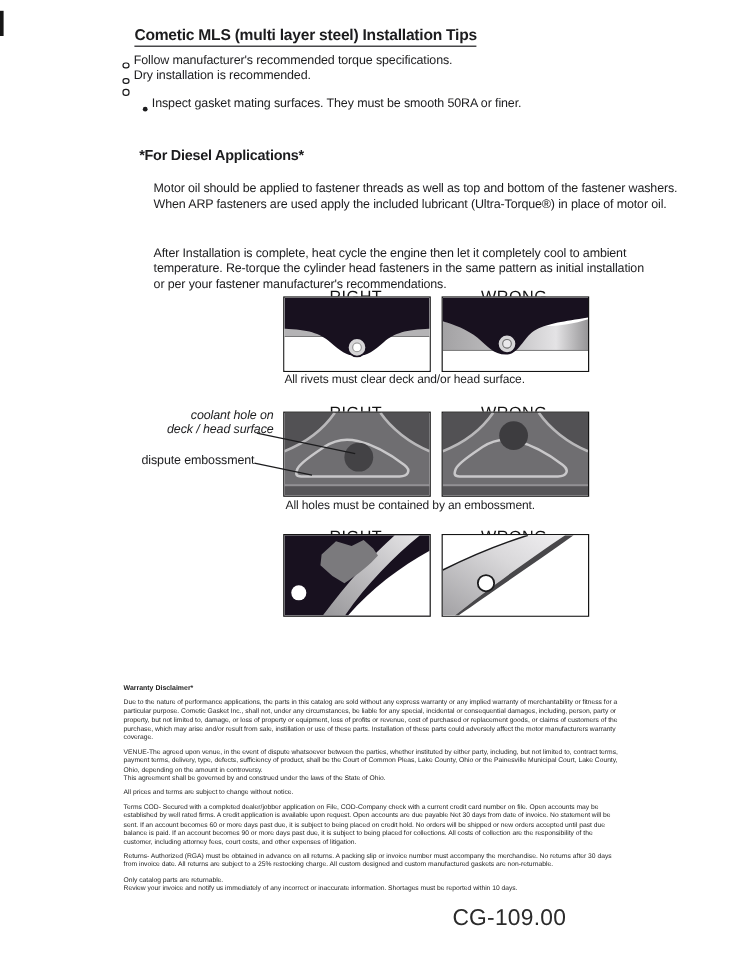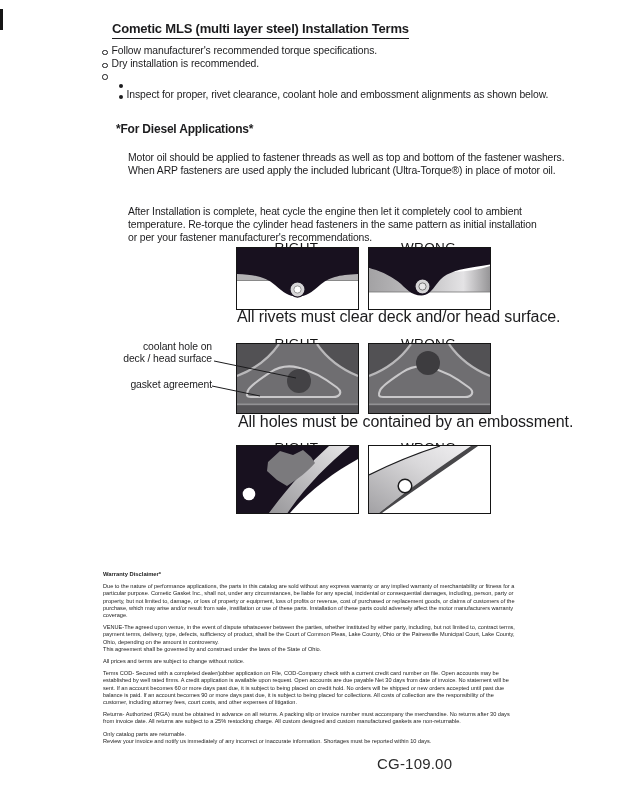--- a/index.html
+++ b/index.html
@@ -4,76 +4,73 @@
 <style>
   html,body{margin:0;padding:0;background:#ffffff;}
   .page{position:relative;width:618px;height:800px;background:#ffffff;overflow:hidden;
         font-family:"Liberation Sans","DejaVu Sans",sans-serif;color:#1c1c1e;}
   .edge-mark{position:absolute;left:0;top:9px;width:2.5px;height:21px;background:#161616;}
 
   .title{position:absolute;left:112px;top:21px;margin:0;font-size:13px;font-weight:bold;
          letter-spacing:-0.2px;display:inline-block;border-bottom:1.4px solid #1c1c1e;padding-bottom:1.5px;}
 
   .bullets{position:absolute;left:102px;top:44px;width:505px;font-size:10.4px;line-height:13px;letter-spacing:-0.1px;}
-  .b-row{display:flex;align-items:center;}
+  .b-row{display:flex;align-items:flex-end;}
   .b-open{width:3.5px;height:3.5px;border:1px solid #1c1c1e;border-radius:50%;margin:4px 4px 0 0;flex:none;}
   .b-row.sub{margin-left:17px;}
   .b-fill{width:4px;height:4px;background:#1c1c1e;border-radius:50%;margin:4.5px 3.5px 0 0;flex:none;}
 
   .diesel-h{position:absolute;left:112px;top:118px;margin:4px;font-size:12px;font-weight:bold;letter-spacing:-0.2px;}
   .para{position:absolute;left:112px;width:500px;margin:16px;font-size:10.4px;line-height:13px;
         letter-spacing:-0.12px;white-space:pre-line;}
   #para1{top:135px}#para2{top:189px}#note{top:217px}
 
   .dg-header{position:absolute;width:121px;text-align:center;font-size:13.5px;letter-spacing:0.4px;color:#141414;margin-top:10px;}
   .c1{left:236px}.c2{left:368px}
   .r1h{top:230px}.r2h{top:326px}.r3h{top:430px}
   .dg-box{position:absolute;width:121px;border:1.8px solid #151515;box-sizing:content-box;background:#fff;}
   .r1b{top:247px;height:61px}.r2b{top:343px;height:69px}.r3b{top:445px;height:67px}
   .dg-box svg{display:block;width:100%;height:100%;}
-  .dg-caption{position:absolute;font-size:16px;line-height:11.5px;letter-spacing:-0.1px;white-space:pre-line;}
+  .dg-caption{position:absolute;font-size:10px;line-height:11.5px;letter-spacing:-0.1px;white-space:pre-line;}
   #cap1{left:237px;top:311px}#cap2{left:238px;top:416px}#cap3{left:237px;top:515px}
 
   .dg-label{position:absolute;text-align:right;font-size:10.4px;line-height:11.5px;letter-spacing:-0.1px;white-space:pre-line;}
-  #label-coolant{left:92px;top:341px;width:120px;}
+  #label-coolant{left:108px;top:341px;width:120px;font-style:italic;}
   #label-emboss{left:92px;top:379px;width:120px;}
   .overlay{position:absolute;left:0;top:0;width:618px;height:800px;pointer-events:none;}
 
   .legal{position:absolute;left:103px;top:571px;width:414px;font-size:5.6px;line-height:7.2px;color:#232323;}
   .legal h3{font-size:5.8px;margin:0 0 5px 0;}
   .legal p{margin:0 0 5px 0;white-space:pre-line;}
 
-  .page-num{position:absolute;left:377px;top:755px;font-size:15px;letter-spacing:0.2px;color:#2b2b2b;}
+  .page-num{position:absolute;left:377px;top:755px;font-size:19px;letter-spacing:0.2px;color:#2b2b2b;}
 </style>
 </head>
 <body>
 
 <div class="page">
   <div class="edge-mark"></div>
 
-  <h1 class="title">Cometic MLS (multi layer steel) Installation Terms</h1>
+  <h1 class="title">Cometic MLS (multi layer steel) Installation Tips</h1>
 
   <div class="bullets">
     <div class="b-row">
       <span class="b-open"></span>
       <span>Follow manufacturer's recommended torque specifications.</span>
     </div>
     <div class="b-row">
       <span class="b-open"></span>
       <span>Dry installation is recommended.</span>
     </div>
     <div class="b-row">
       <span class="b-open"></span>
     </div>
     <div class="b-row sub">
       <span class="b-fill"></span>
-    </div>
-    <div class="b-row sub">
-      <span class="b-fill"></span>
-      <span>Inspect for proper, rivet clearance, coolant hole and embossment alignments as shown below.</span>
+      <span>Inspect gasket mating surfaces.  They must be smooth 50RA or finer.</span>
     </div>
   </div>
 
   <h2 class="diesel-h">*For Diesel Applications*</h2>
   <p class="para" id="para1">Motor oil should be applied to fastener threads as well as top and bottom of the fastener washers.
 When ARP fasteners are used apply the included lubricant (Ultra-Torque®) in place of motor oil.</p>
   <p class="para" id="para2">After Installation is complete, heat cycle the engine then let it completely cool to ambient
 temperature. Re-torque the cylinder head fasteners in the same pattern as initial installation
 or per your fastener manufacturer's recommendations.</p>
 
@@ -106,21 +103,21 @@
       <circle cx="53.5" cy="38.5" r="7.6" fill="#d6d5d7" stroke="#18111f" stroke-width="1.3"></circle>
       <circle cx="53.5" cy="38.5" r="3.6" fill="#e9e8ea" stroke="#6d6d6d" stroke-width="0.9"></circle>
     </svg>
   </div>
   <div class="dg-caption" id="cap1">All rivets must clear deck and/or head surface.</div>
 
   <div class="dg-header c1 r2h">RIGHT</div>
   <div class="dg-header c2 r2h">WRONG</div>
   <div class="dg-label" id="label-coolant">coolant hole on
 deck / head surface</div>
-  <div class="dg-label" id="label-emboss">gasket agreement</div>
+  <div class="dg-label" id="label-emboss">dispute embossment</div>
   <div class="dg-box c1 r2b">
     <svg viewBox="0 0 121 69" preserveAspectRatio="none">
       <rect width="121" height="69" fill="#6f6e71"></rect>
       <path d="M0,0 H42 C33,13 18,25 0,32 Z" fill="#525154"></path>
       <path d="M42,0 C33,13 18,25 0,32" fill="none" stroke="#b9b8ba" stroke-width="2.2"></path>
       <path d="M121,0 H80 C89,13 104,25 121,32 Z" fill="#525154"></path>
       <path d="M80,0 C89,13 104,25 121,32" fill="none" stroke="#b9b8ba" stroke-width="2.2"></path>
       <rect y="59.5" width="121" height="1.8" fill="#929194"></rect>
       <rect y="61.3" width="121" height="7.7" fill="#565558"></rect>
       <path d="M14,53 L96,53 C103,53 106,48 100,43.5 C89,35 74,26.5 61,23.5 C51,21 42,22.5 33,28.5 C25,34 13,41.5 11,46.5 C9,51 9.5,53 14,53 Z" fill="none" stroke="#c9c8ca" stroke-width="2.1"></path>

